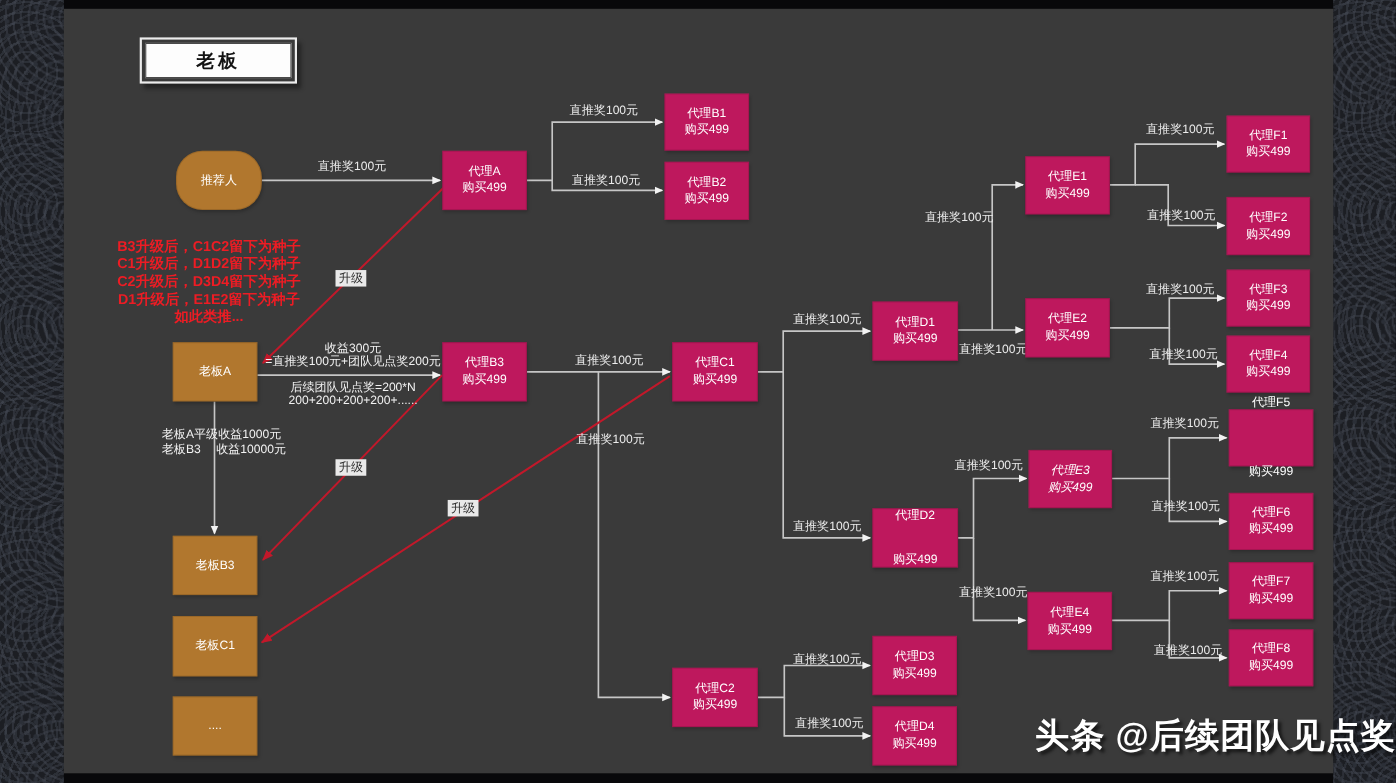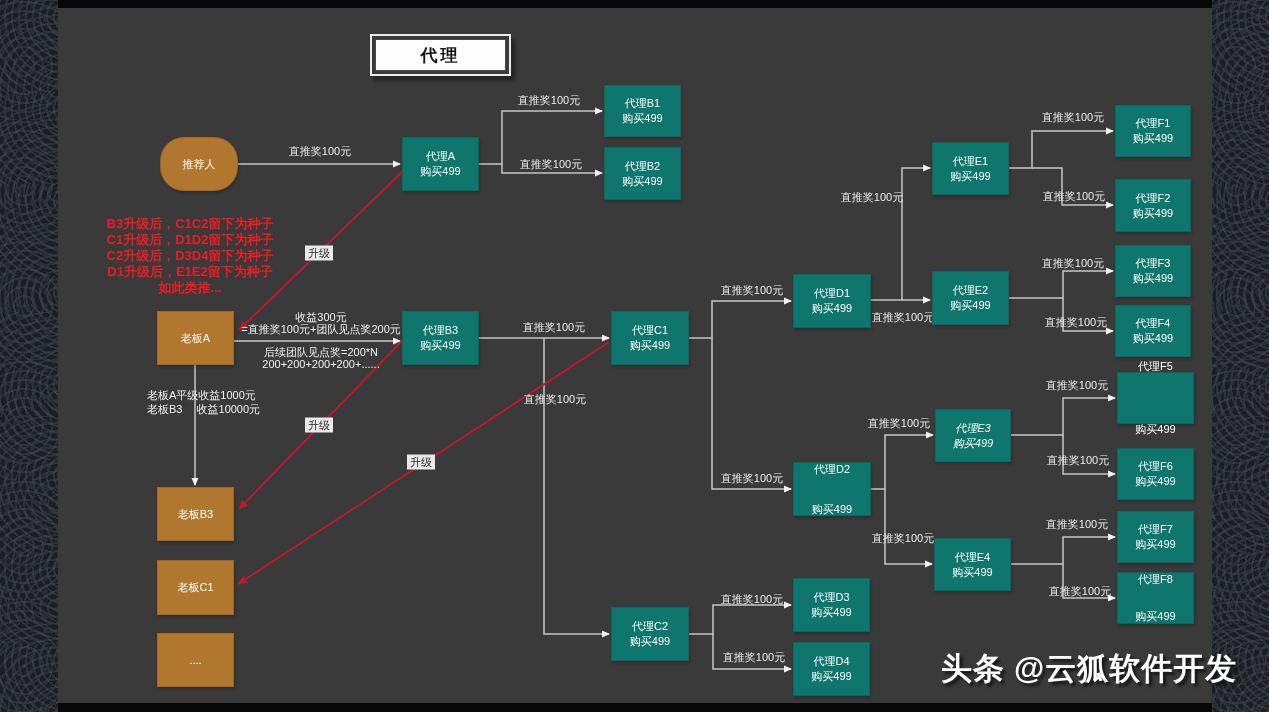--- a/index.html
+++ b/index.html
@@ -16,21 +16,21 @@
   #ornR{left:1212px;width:57px;}
   #canvas{position:absolute;left:58px;top:8px;width:1154px;height:695px;background:#3a3a3a;}
   #edges-svg{position:absolute;left:0;top:0;width:1269px;height:712px;pointer-events:none;}
   .edge{fill:none;}
   .edge.white{stroke:#c6c6c6;stroke-width:1.5;}
   .edge.red{stroke:#c2182a;stroke-width:1.8;}
   .node{position:absolute;display:flex;flex-direction:column;align-items:center;justify-content:center;
         font-size:11px;color:#fff;line-height:1.35;text-align:center;
         box-shadow:inset 0 0 0 1px rgba(0,0,0,.12), 1px 2px 3px rgba(0,0,0,.22);}
   .node.boss{background:#b1772e;}
-  .node.agent{background:#0f766e;}
+  .node.agent{background:#be185d;}
   .legend{position:absolute;border:2px solid #ececec;background:#3a3a3a;padding:3px;
           box-shadow:4px 5px 4px rgba(0,0,0,.4);box-sizing:border-box;}
   .legend-inner{width:100%;height:100%;background:#fdfdfd;border:1px solid #4a4a4a;box-sizing:border-box;
           display:flex;align-items:center;justify-content:center;
           font-size:17px;font-weight:bold;color:#141414;letter-spacing:3px;}
   .edge-label{position:absolute;transform:translate(-50%,-50%);font-size:11px;color:#ececec;white-space:nowrap;}
   .upgrade-label{position:absolute;transform:translate(-50%,-50%);font-size:11px;color:#2b2b2b;
           background:#e9e9e9;padding:0 3px;white-space:nowrap;}
   .red-note{position:absolute;left:95px;top:216px;width:190px;text-align:center;
           color:#ed1c24;font-size:13px;font-weight:bold;line-height:16px;white-space:nowrap;}
@@ -206,28 +206,28 @@
         <span>购买499</span>
       </div>
       <div class="node agent" style="left: 1117px; top: 448px; width: 77px; height: 52px;">
         <span>代理F6</span>
         <span>购买499</span>
       </div>
       <div class="node agent" style="left: 1117px; top: 511px; width: 77px; height: 52px;">
         <span>代理F7</span>
         <span>购买499</span>
       </div>
-      <div class="node agent" style="left: 1117px; top: 572px; width: 77px; height: 52px; justify-content: space-between;">
+      <div class="node agent" style="left: 1117px; top: 572px; width: 77px; height: 52px;">
         <span>代理F8</span>
         <span>购买499</span>
       </div>
     </div>
 
-  <div class="legend" style="left:370px;top:34px;width:141px;height:42px">
-    <div class="legend-inner">代理</div>
+  <div class="legend" style="left:127px;top:34px;width:143px;height:42px">
+    <div class="legend-inner">老板</div>
   </div>
 
   <div class="red-note">
     <div>B3升级后，C1C2留下为种子</div>
     <div>C1升级后，D1D2留下为种子</div>
     <div>C2升级后，D3D4留下为种子</div>
     <div>D1升级后，E1E2留下为种子</div>
     <div>如此类推...</div>
   </div>
 
@@ -238,15 +238,15 @@
   <div class="income-bottom">
     <div>后续团队见点奖=200*N</div>
     <div>200+200+200+200+......</div>
   </div>
   <div class="peer-note">
     <div>老板A平级收益1000元</div>
     <div>老板B3　 收益10000元</div>
   </div>
 
   <div class="watermark">
-    <span class="wm-brand">头条</span><span>@云狐软件开发</span>
+    <span class="wm-brand">头条</span><span>@后续团队见点奖</span>
   </div>
 </div>
 
 </body></html>

